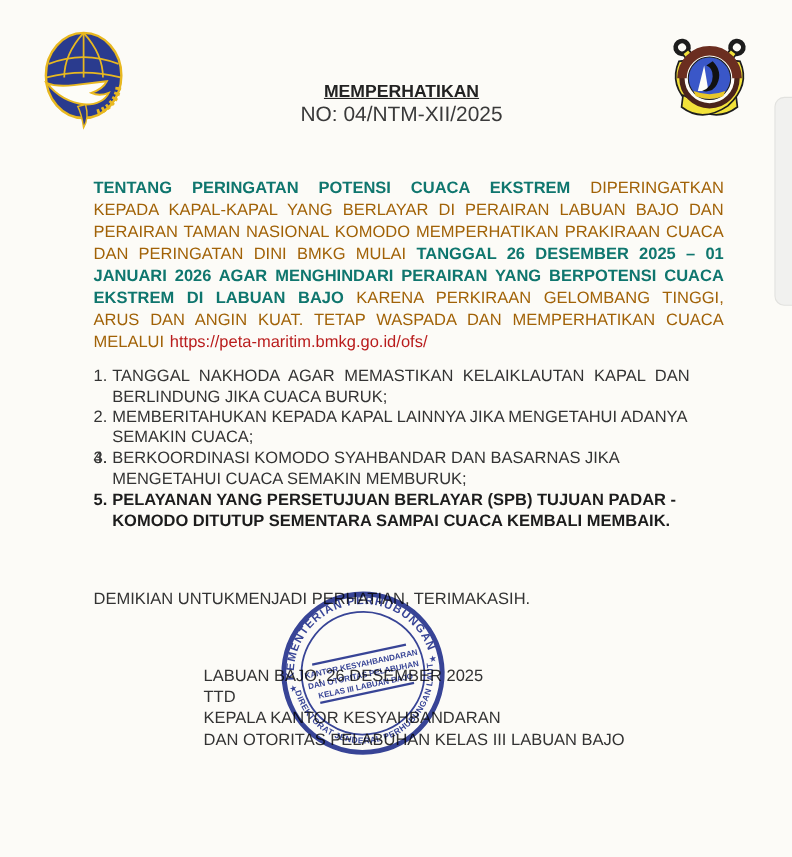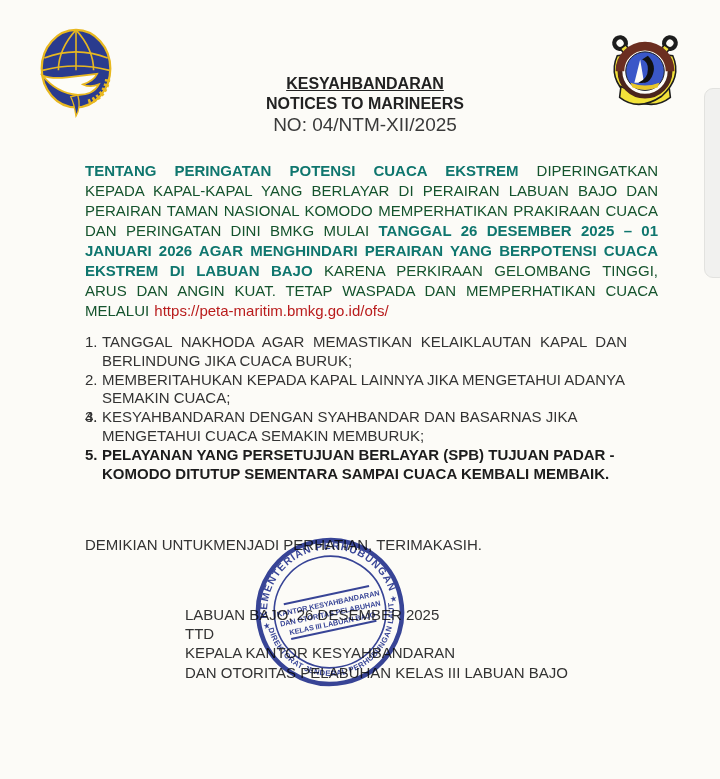--- a/index.html
+++ b/index.html
@@ -21,21 +21,21 @@
   .doc-title{font-weight:bold;font-size:16px;text-decoration:underline;color:#222;}
   .doc-subtitle{font-weight:bold;font-size:16px;color:#222;margin-top:1px;}
   .doc-number{font-size:19px;color:#3a3a3a;margin-top:2px;}
 
   
   .paragraph{
     position:absolute;left:85px;top:146px;width:573px;
     font-size:15px;line-height:20px;text-align:justify;
     color:#333;word-spacing:1px;
   }
-  .seg{color:#14532d;}
+  .seg{color:#a16207;}
   .seg.bold{font-weight:bold;color:#0f766e;}
   .seg.link{color:#b91c1c;}
 
   .list{position:absolute;left:85px;top:333px;width:542px;font-size:15px;line-height:18.8px;color:#333;}
   .li{position:relative;padding-left:17px;margin:0;}
   .li .num{position:absolute;left:0;top:0;}
   .li.justify{text-align:justify;}
   .li.bold{font-weight:bold;color:#1c1c1c;}
 
   .closing{position:absolute;left:85px;top:521px;width:560px;font-size:15px;color:#333;}
@@ -90,42 +90,41 @@
     </g>
     <circle cx="55" cy="46" r="26" fill="#fdfdf8" stroke="#4a241c" stroke-width="5"></circle>
     <path d="M29 46 A26 26 0 0 1 81 46" fill="none" stroke="#6b2e20" stroke-width="9"></path>
     <circle cx="55" cy="46" r="20" fill="#3a57c8" stroke="#1d1d1d" stroke-width="1"></circle>
     <path d="M44 58 L50 34 L54 58 Z" fill="#fdfdf8"></path>
     <path d="M58 30 Q68 40 62 52 Q58 60 48 58 Q58 54 58 44 Q58 36 52 34 Z" fill="#111"></path>
     <path d="M40 58 Q55 64 70 58 L68 63 Q55 68 42 63 Z" fill="#e8c72a"></path>
   </svg>
 
   <div class="header-text">
-    <div class="doc-title">KESYAHBANDARAN</div>
-    <div class="doc-subtitle">NOTICES TO MARINEERS</div>
+    <div class="doc-title">MEMPERHATIKAN</div>
     <div class="doc-number">NO: 04/NTM-XII/2025</div>
   </div>
 
   <p class="paragraph"><span class="seg bold">TENTANG PERINGATAN POTENSI CUACA EKSTREM </span><span class="seg">DIPERINGATKAN KEPADA KAPAL-KAPAL YANG BERLAYAR DI PERAIRAN LABUAN BAJO DAN PERAIRAN TAMAN NASIONAL KOMODO MEMPERHATIKAN PRAKIRAAN CUACA DAN PERINGATAN DINI BMKG MULAI </span><span class="seg bold">TANGGAL 26 DESEMBER 2025 – 01 JANUARI 2026 AGAR MENGHINDARI PERAIRAN YANG BERPOTENSI CUACA EKSTREM DI LABUAN BAJO </span><span class="seg">KARENA PERKIRAAN GELOMBANG TINGGI, ARUS DAN ANGIN KUAT. TETAP WASPADA DAN MEMPERHATIKAN CUACA MELALUI </span><span class="seg link">https://peta-maritim.bmkg.go.id/ofs/</span></p>
 
   <div class="list">
     <div class="li justify">
       <span class="num">1.</span>
       <span>TANGGAL NAKHODA AGAR MEMASTIKAN KELAIKLAUTAN KAPAL DAN BERLINDUNG JIKA CUACA BURUK;</span>
     </div>
     <div class="li">
       <span class="num">2.</span>
       <span>MEMBERITAHUKAN KEPADA KAPAL LAINNYA JIKA MENGETAHUI ADANYA SEMAKIN CUACA;</span>
     </div>
     <div class="li">
       <span class="num">3.</span>
     </div>
     <div class="li">
       <span class="num">4.</span>
-      <span>KESYAHBANDARAN DENGAN SYAHBANDAR DAN BASARNAS JIKA MENGETAHUI CUACA SEMAKIN MEMBURUK;</span>
+      <span>BERKOORDINASI KOMODO SYAHBANDAR DAN BASARNAS JIKA MENGETAHUI CUACA SEMAKIN MEMBURUK;</span>
     </div>
     <div class="li bold">
       <span class="num">5.</span>
       <span>PELAYANAN YANG PERSETUJUAN BERLAYAR (SPB) TUJUAN PADAR - KOMODO DITUTUP SEMENTARA SAMPAI CUACA KEMBALI MEMBAIK.</span>
     </div>
   </div>
 
   <p class="closing">DEMIKIAN UNTUKMENJADI PERHATIAN, TERIMAKASIH.</p>
 
   <div class="signature">

